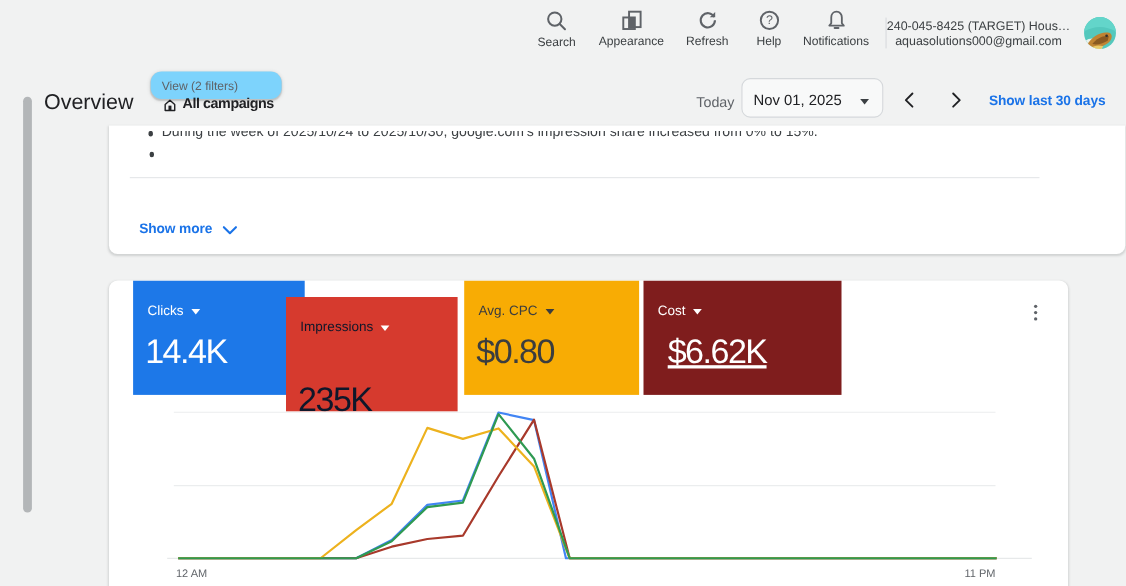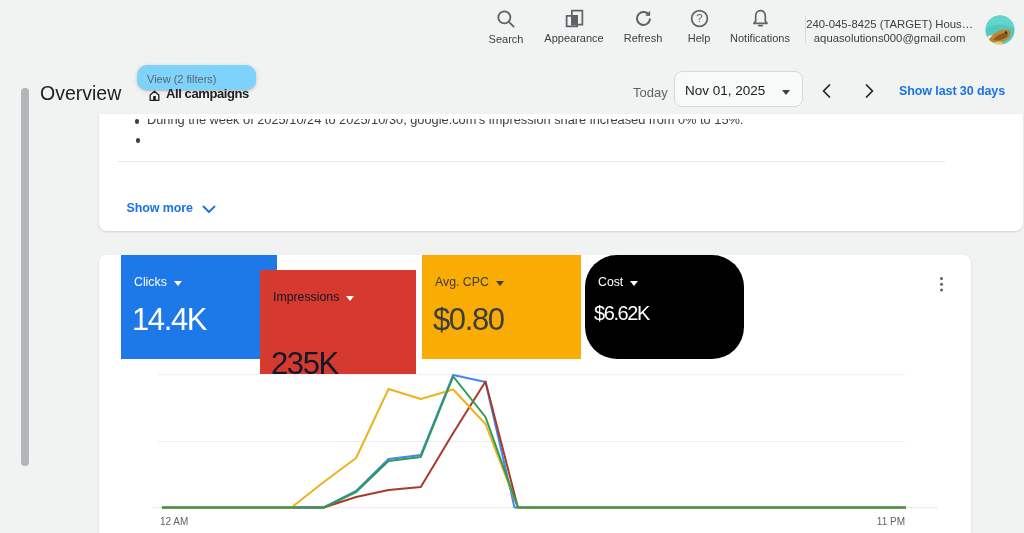--- a/index.html
+++ b/index.html
@@ -120,23 +120,23 @@
     <div class="abs" style="left:11px;top:47px;font-size:31px;letter-spacing:-1.4px;">14.4K</div>
   </div>
   <div class="abs" style="left:161px;top:15px;width:156px;height:104px;background:#d63a2e;color:#0f172a;">
     <div class="abs" style="left:13px;top:20px;font-size:12.3px;">Impressions<span style="display:inline-block;margin-left:7px;width:0;height:0;border-left:4.5px solid transparent;border-right:4.5px solid transparent;border-top:5px solid #fff;"></span></div>
     <div class="abs" style="left:11px;top:47px;font-size:31px;letter-spacing:-1.4px;margin-top:29px;">235K</div>
   </div>
   <div class="abs" style="left:323px;top:0;width:159px;height:104px;background:#f8ac04;color:#3b3d3f;">
     <div class="abs" style="left:13px;top:20px;font-size:12.3px;">Avg. CPC<span style="display:inline-block;margin-left:7px;width:0;height:0;border-left:4.5px solid transparent;border-right:4.5px solid transparent;border-top:5px solid #3b3d3f;"></span></div>
     <div class="abs" style="left:11px;top:47px;font-size:31px;letter-spacing:-1.4px;">$0.80</div>
   </div>
-  <div class="abs" style="left:486px;top:0;width:159px;height:104px;background:#000000;color:#fff;border-radius:32px;">
+  <div class="abs" style="left:486px;top:0;width:180px;height:104px;background:#7f1d1d;color:#fff;">
     <div class="abs" style="left:13px;top:20px;font-size:12.3px;">Cost<span style="display:inline-block;margin-left:7px;width:0;height:0;border-left:4.5px solid transparent;border-right:4.5px solid transparent;border-top:5px solid #fff;"></span></div>
-    <div class="abs" style="left:9px;top:47px;font-size:20px;letter-spacing:-1.4px;">$6.62K</div>
+    <div class="abs" style="left:22px;top:47px;font-size:31px;letter-spacing:-1.4px;text-decoration:underline;">$6.62K</div>
   </div>
 
   <div class="abs" style="left:841px;top:22px;width:3.2px;height:3.2px;border-radius:50%;background:#5f6368;box-shadow:0 5.7px 0 #5f6368,0 11.4px 0 #5f6368;"></div>
 
   <svg class="abs" style="left:0;top:104px;" width="872" height="174" viewBox="0 0 872 174">
     <line x1="59" y1="15.8" x2="806" y2="15.8" stroke="#ebedee" stroke-width="1"></line>
     <line x1="59" y1="82.5" x2="806" y2="82.5" stroke="#ebedee" stroke-width="1"></line>
     <line x1="53" y1="148.6" x2="839" y2="148.6" stroke="#e7e9ea" stroke-width="1"></line>
 
     <polyline points="63,148.5 224.8,148.5 257.1,132 289.5,100 321.8,96 354.2,16 386.5,23 415.5,148.5 807,148.5" fill="none" stroke="#4285f4" stroke-width="2" stroke-linejoin="round"></polyline>

